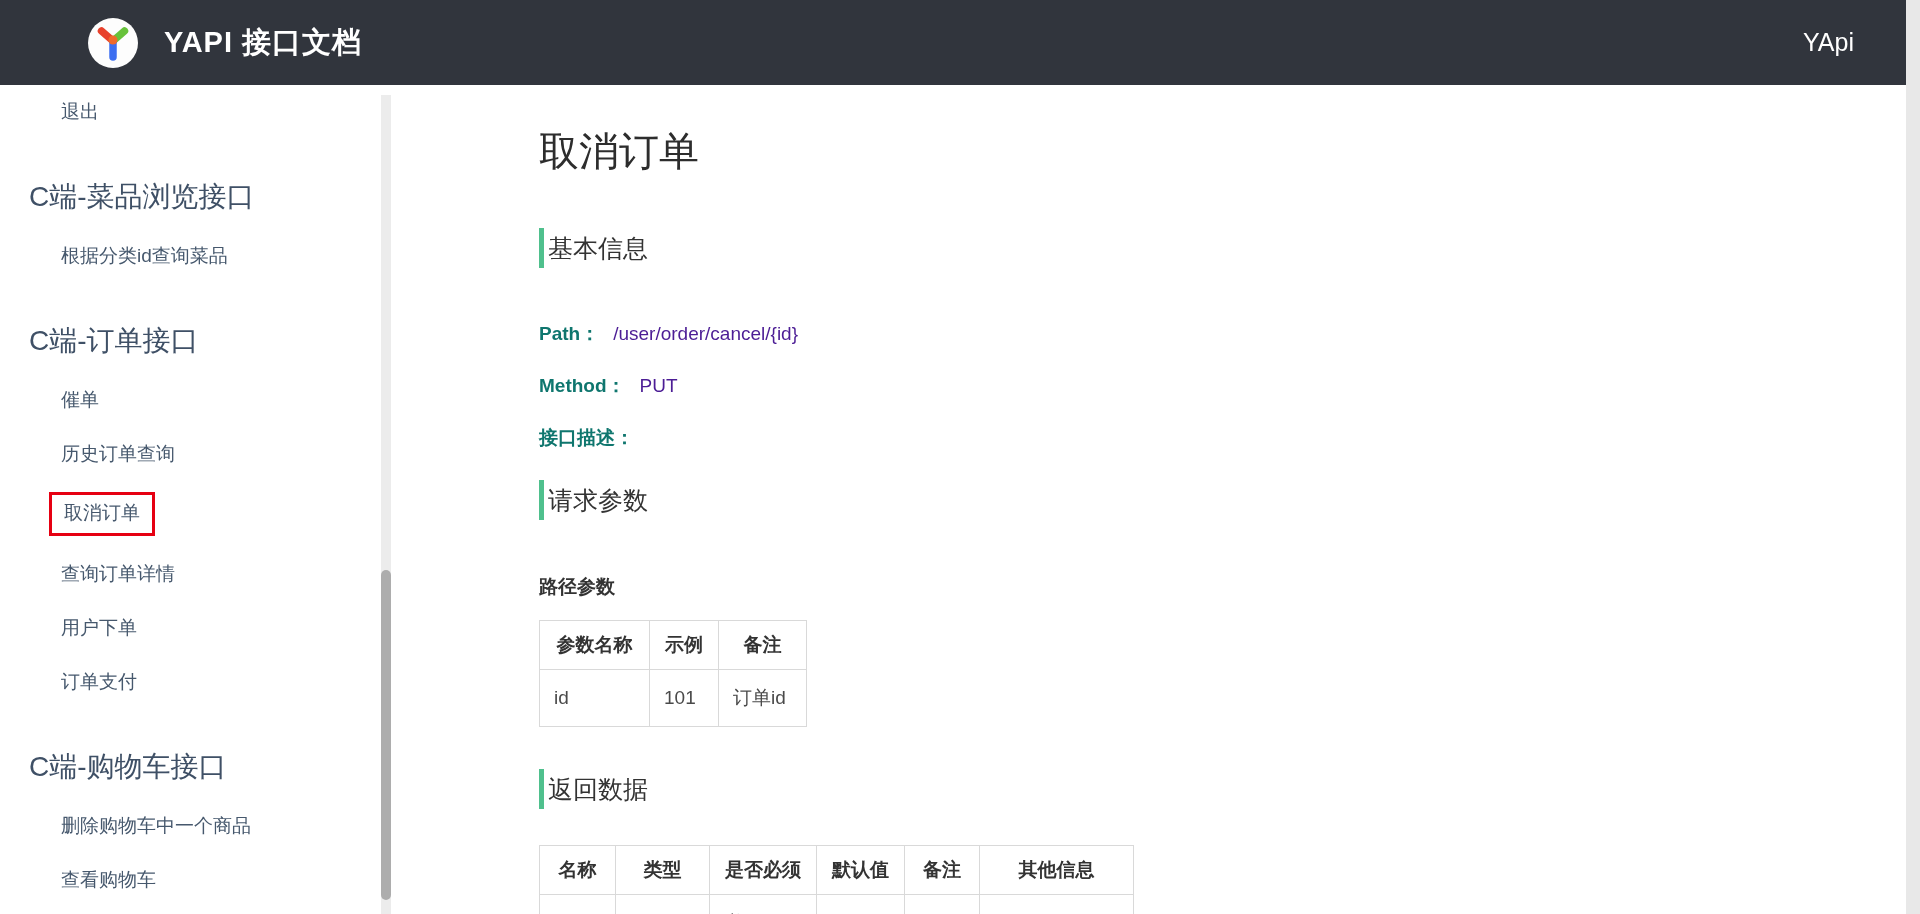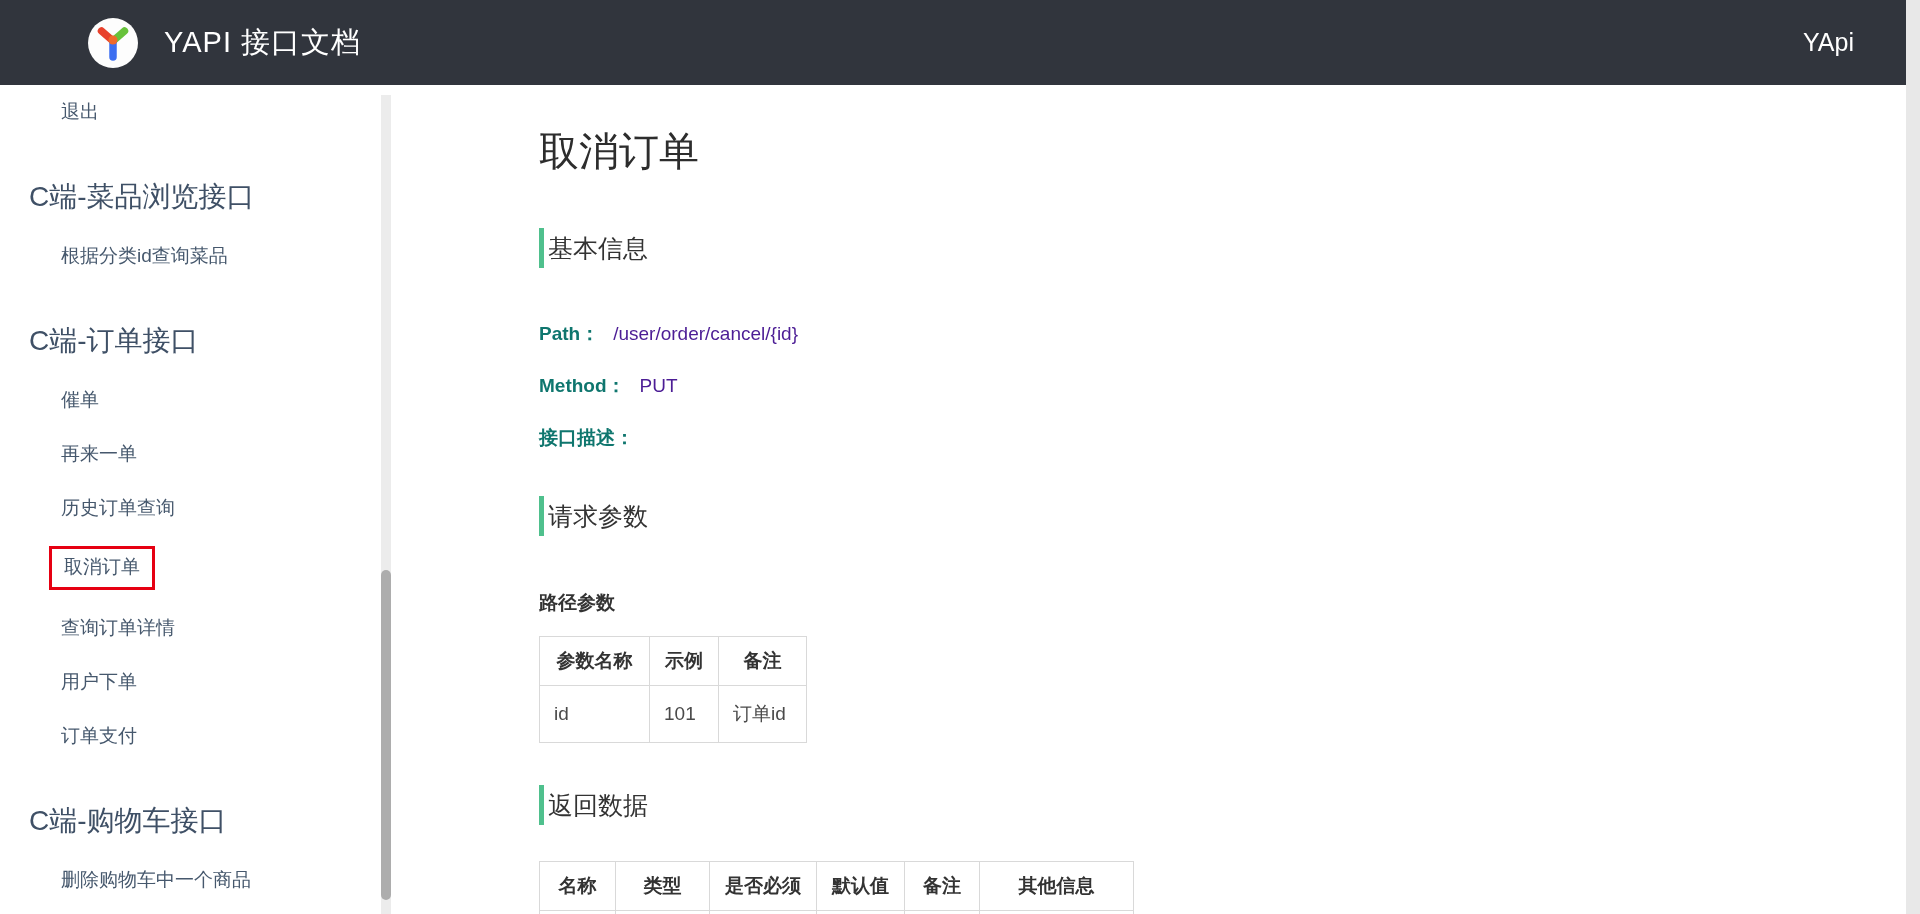--- a/index.html
+++ b/index.html
@@ -22,21 +22,21 @@
     width: 50px; height: 50px;
     border-radius: 50%;
     background: #fdfdfd;
     display: flex; align-items: center; justify-content: center;
     flex: 0 0 auto;
   }
   .hd-title {
     color: #ffffff;
     font-size: 29px;
     margin-left: 26px;
-    font-weight: 400;
+    font-weight: 700;
     letter-spacing: 1px;
   }
   .hd-spacer { flex: 1; }
   .hd-right {
     color: #ffffff;
     font-size: 25px;
     font-weight: 400;
   }
 
   
@@ -108,21 +108,21 @@
   }
   .green-head {
     border-left: 5px solid #4fc08d;
     padding-left: 4px;
     font-size: 25px;
     line-height: 40px;
     font-weight: 400;
     color: #333;
   }
   .gh-basic   { margin-top: 53px; }
-  .gh-request { margin-top: 46px; }
+  .gh-request { margin-top: 30px; }
   .gh-response{ margin-top: 42px; }
 
   .kv {
     font-size: 19px;
     line-height: 24px;
     margin-top: 28px;
   }
   .kv:first-of-type { margin-top: 54px; }
   .kv b { font-weight: bold; color: #0f766e; }
   .kv .kv-val { color: #4c1d95; margin-left: 14px; }
@@ -182,21 +182,20 @@
 <div class="body-row">
 
   <aside class="sidebar">
     <div class="side-item">退出</div>
 
     <div class="side-heading">C端-菜品浏览接口</div>
     <div class="side-item">根据分类id查询菜品</div>
 
     <div class="side-heading">C端-订单接口</div>
     <div class="side-item">催单</div>
-    <div class="side-item">再来一单</div>
     <div class="side-item">历史订单查询</div>
     <div class="side-item selected">
       <span class="selected-box">取消订单</span>
     </div>
     <div class="side-item">查询订单详情</div>
     <div class="side-item">用户下单</div>
     <div class="side-item">订单支付</div>
 
     <div class="side-heading">C端-购物车接口</div>
     <div class="side-item">删除购物车中一个商品</div>

